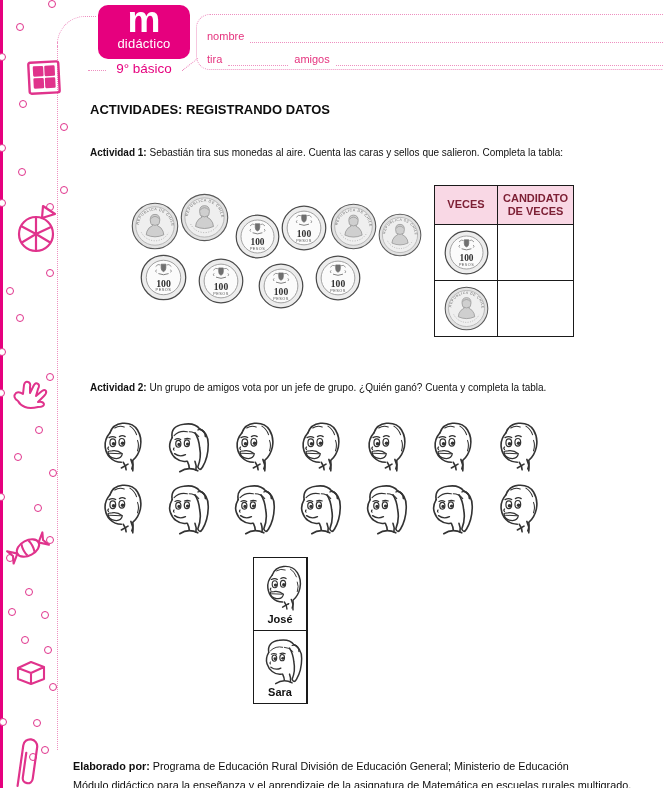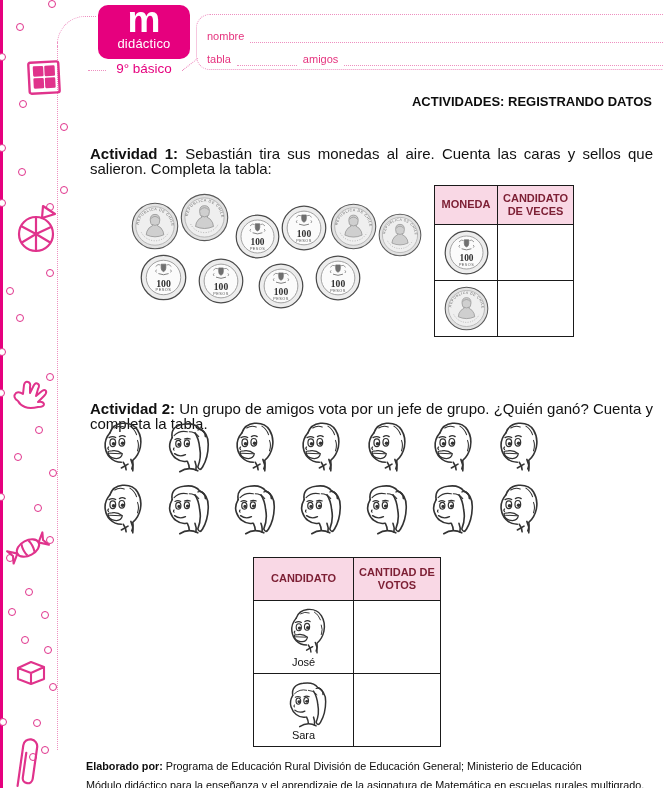--- a/index.html
+++ b/index.html
@@ -22,46 +22,46 @@
   .logo-brand{display:block;color:#fff;font-size:13px;line-height:14px;letter-spacing:.2px;}
   .logo-level{position:absolute;left:98px;top:61px;width:92px;text-align:center;color:#e6007e;font-size:13.5px;}
   
   .name-box{position:absolute;left:196px;top:14px;width:500px;height:56px;
             border:1.5px dotted #ee8fc0;border-radius:14px;box-sizing:border-box;padding:5px 10px 0 10px;}
   .field-row{display:flex;align-items:flex-end;gap:6px;height:23px;}
   .field-label{color:#e5337e;font-size:11px;padding-bottom:1px;}
   .dotline{flex:1;border-bottom:1.5px dotted #ee8fc0;height:12px;}
   .dotline.short{flex:0 0 60px;}
   
-  .title{position:absolute;left:90px;top:94px;width:562px;text-align:right;
+  .title{position:absolute;left:90px;top:102px;width:562px;text-align:left;
          font-weight:bold;font-size:13px;color:#0d0d0d;}
-  .para{position:absolute;left:90px;width:563px;font-size:15px;line-height:15px;text-align:justify;}
-  #para1{top:131px;} #para2{top:386px;}
+  .para{position:absolute;left:90px;width:563px;font-size:10px;line-height:23px;text-align:justify;}
+  #para1{top:131px;} #para2{top:366px;}
   
   .coin{position:absolute;} .coin svg{width:100%;height:100%;display:block;}
   
   .faces-row{position:absolute;left:90px;display:flex;gap:9px;}
   #faces-row-0{top:418px;} #faces-row-1{top:480px;}
   .face{width:57px;height:60px;} .face svg{width:100%;height:100%;display:block;}
   
   table{border-collapse:collapse;}
   td,th{border:1.2px solid #1a1a1a;padding:0;}
   .thead{background:#f9d8e5;color:#7d2035;font-weight:bold;font-size:11px;
          text-align:center;line-height:13.5px;vertical-align:middle;}
   #table1{position:absolute;left:434px;top:185px;}
   #table1 th{height:38px;} #table1 .c1{width:62px;} #table1 .c2{width:75px;}
   #table1 td{height:55px;text-align:center;vertical-align:middle;}
   #table2{position:absolute;left:253px;top:557px;}
   #table2 th{height:42px;} #table2 .c1{width:99px;} #table2 .c2{width:86px;}
   #table2 td{height:72px;text-align:center;vertical-align:middle;}
   .slot .coin{position:static;width:45px;height:45px;margin:0 auto;}
   .cand-slot .face{width:52px;height:52px;margin:0 auto;}
-  .cand-name{font-size:11px;color:#111;margin-top:-2px;}
+  .cand-name{font-size:11px;color:#111;margin-top:-2px;font-weight:bold;}
   
-  .footer{position:absolute;left:86px;top:759px;width:572px;font-size:10.8px;line-height:14px;color:#0d0d0d;}
+  .footer{position:absolute;left:73px;top:759px;width:572px;font-size:10.8px;line-height:14px;color:#0d0d0d;}
   .footer .line2{position:absolute;top:19px;left:0;width:572px;}
 </style>
 </head>
 <body>
 
 <div id="page">
 
   <div class="left-edge"></div>
   <div>
       <div class="dot" style="left: 52px; top: 4px;"></div>
@@ -146,21 +146,21 @@
     <span class="logo-brand">didáctico</span>
   </div>
   <div class="logo-level">9° básico</div>
 
   <div class="name-box">
     <div class="field-row">
       <span class="field-label">nombre</span>
       <span class="dotline"></span>
     </div>
     <div class="field-row">
-      <span class="field-label">tabla</span>
+      <span class="field-label">tira</span>
       <span class="dotline short"></span>
       <span class="field-label">amigos</span>
       <span class="dotline"></span>
     </div>
   </div>
 
   <div class="title">ACTIVIDADES: REGISTRANDO DATOS</div>
 
   <p class="para" id="para1"><b>Actividad 1:</b> <span>Sebastián tira sus monedas al aire. Cuenta las caras y sellos que salieron. Completa la tabla:</span></p>
 
@@ -307,21 +307,21 @@
       </g>
       <text x="30" y="41.5" text-anchor="middle" font-size="12.5" font-weight="bold" fill="#2f2f2f" font-family="Liberation Serif, serif">100</text>
       <text x="30" y="47.8" text-anchor="middle" font-size="5" letter-spacing="0.6" fill="#555">PESOS</text>
     </svg>
   </div>
     </div>
 
   <table id="table1">
     <tbody>
         <tr>
-      <th class="thead c1">MONEDA</th>
+      <th class="thead c1">VECES</th>
       <th class="thead c2">CANDIDATO DE VECES</th>
     </tr>
     <tr>
       <td class="slot">
             <div class="coin">
     <svg viewBox="0 0 60 60">
       <circle cx="30" cy="30" r="28.4" fill="#ededed" stroke="#4a4a4a" stroke-width="1.6"></circle>
       <circle cx="30" cy="30" r="22" fill="#fbfbfb" stroke="#9a9a9a" stroke-width="1.2"></circle>
       <g stroke="#6b6b6b" stroke-width="0.9" fill="none">
         <path d="M27 13 h6 v5 q0 3.5 -3 4.5 q-3 -1 -3 -4.5 z" fill="#707070"></path>
@@ -633,24 +633,20 @@
         <path d="M20.5 35.5 L32.5 36" stroke-width="1.1"></path>
         <path d="M35 45 Q38 49 38 53 M43 42 Q46 48 45 54"></path>
         <path d="M33 51 L40 47"></path>
       </g>
     </svg>
   </div>
     </div>
 
   <table id="table2">
     <tbody>
-        <tr>
-      <th class="thead c1">CANDIDATO</th>
-      <th class="thead c2">CANTIDAD DE VOTOS</th>
-    </tr>
     <tr>
       <td class="cand-slot">
         <div>
               <div class="face">
     <svg viewBox="0 0 60 60">
       <g fill="none" stroke="#333" stroke-width="1.7" stroke-linecap="round" stroke-linejoin="round">
         <path d="M21 14 Q24 5 34 4 Q45 3 50 11 Q55 19 53 29 Q51 38 45 43 Q46 48 44 52"></path>
         <path d="M26 9 Q31 6 36 8 M42 7 Q47 10 49 16 M50 22 Q52 27 50 33" stroke-width="1.1"></path>
         <path d="M21 14 Q15 21 16 29 Q17 36 21 40 Q26 45 33 45"></path>
         <path d="M20 19 Q24 17 27 19 M31 18 Q34 16 37 18" stroke-width="1.4"></path>

